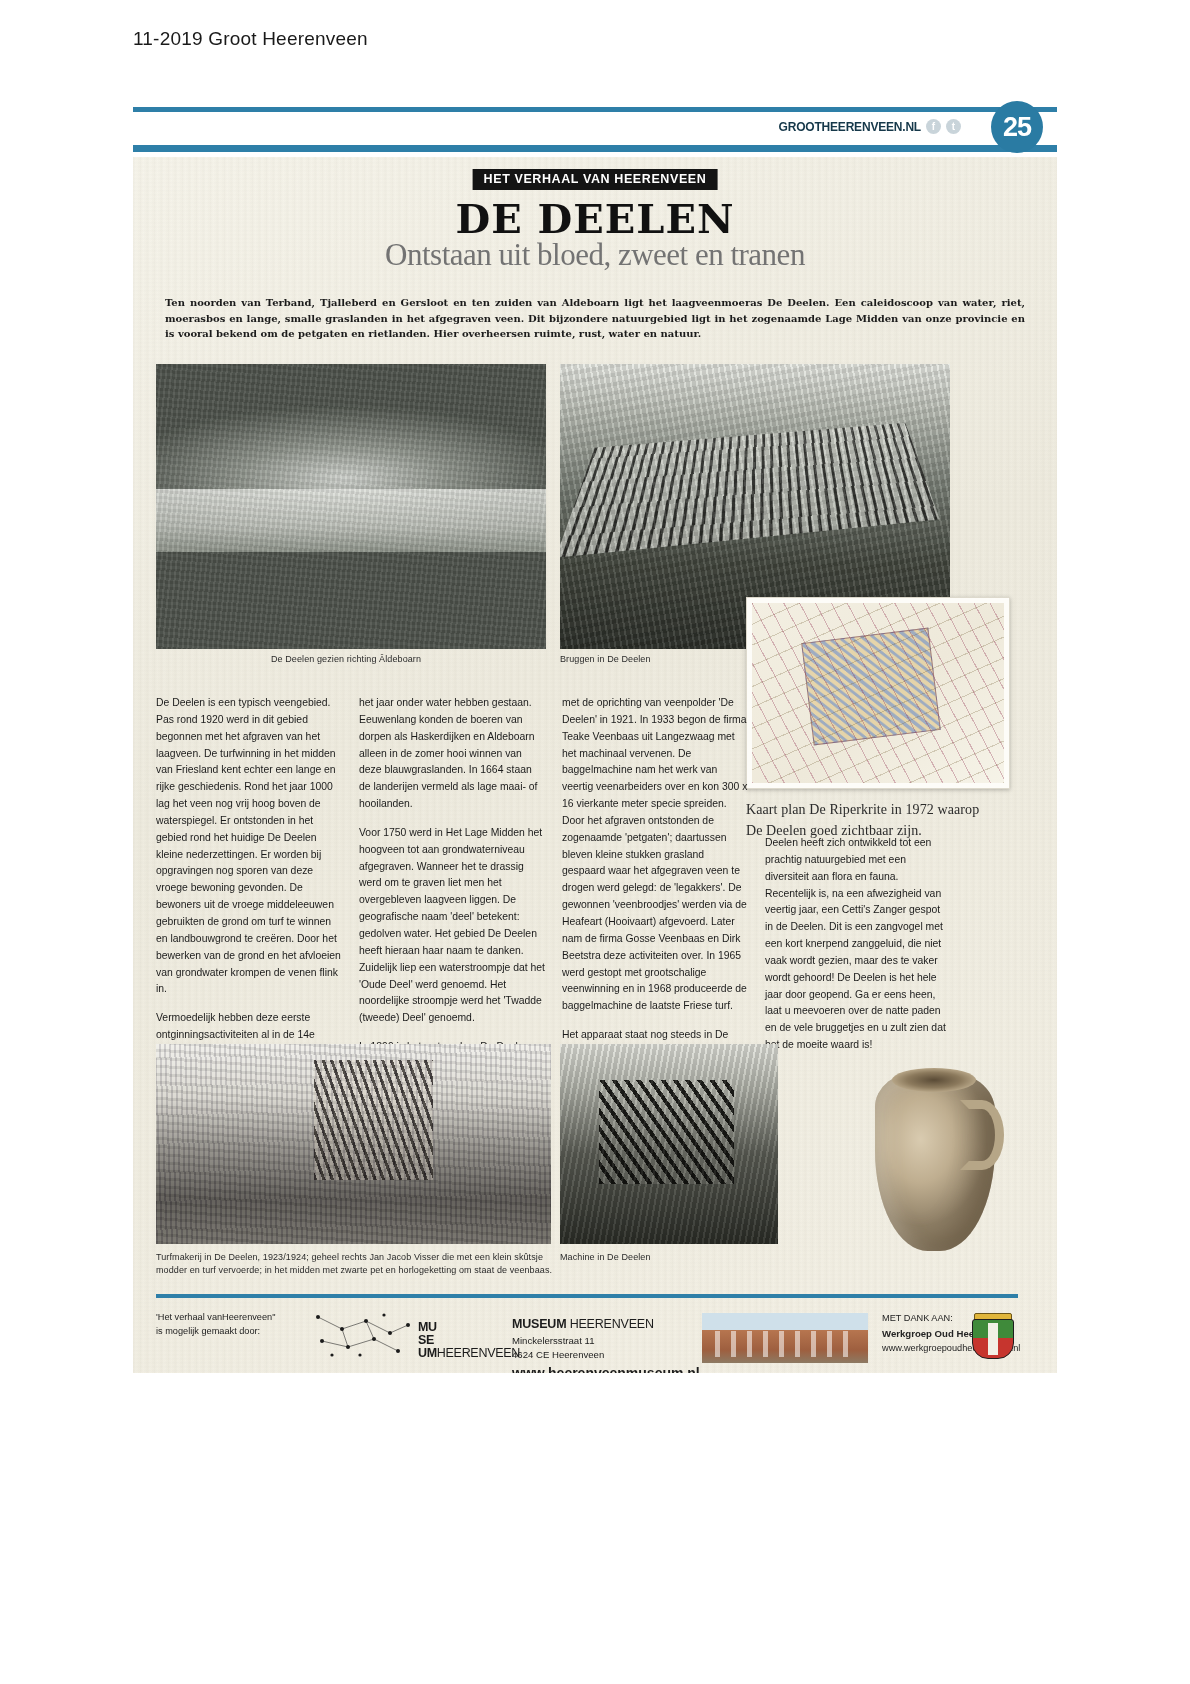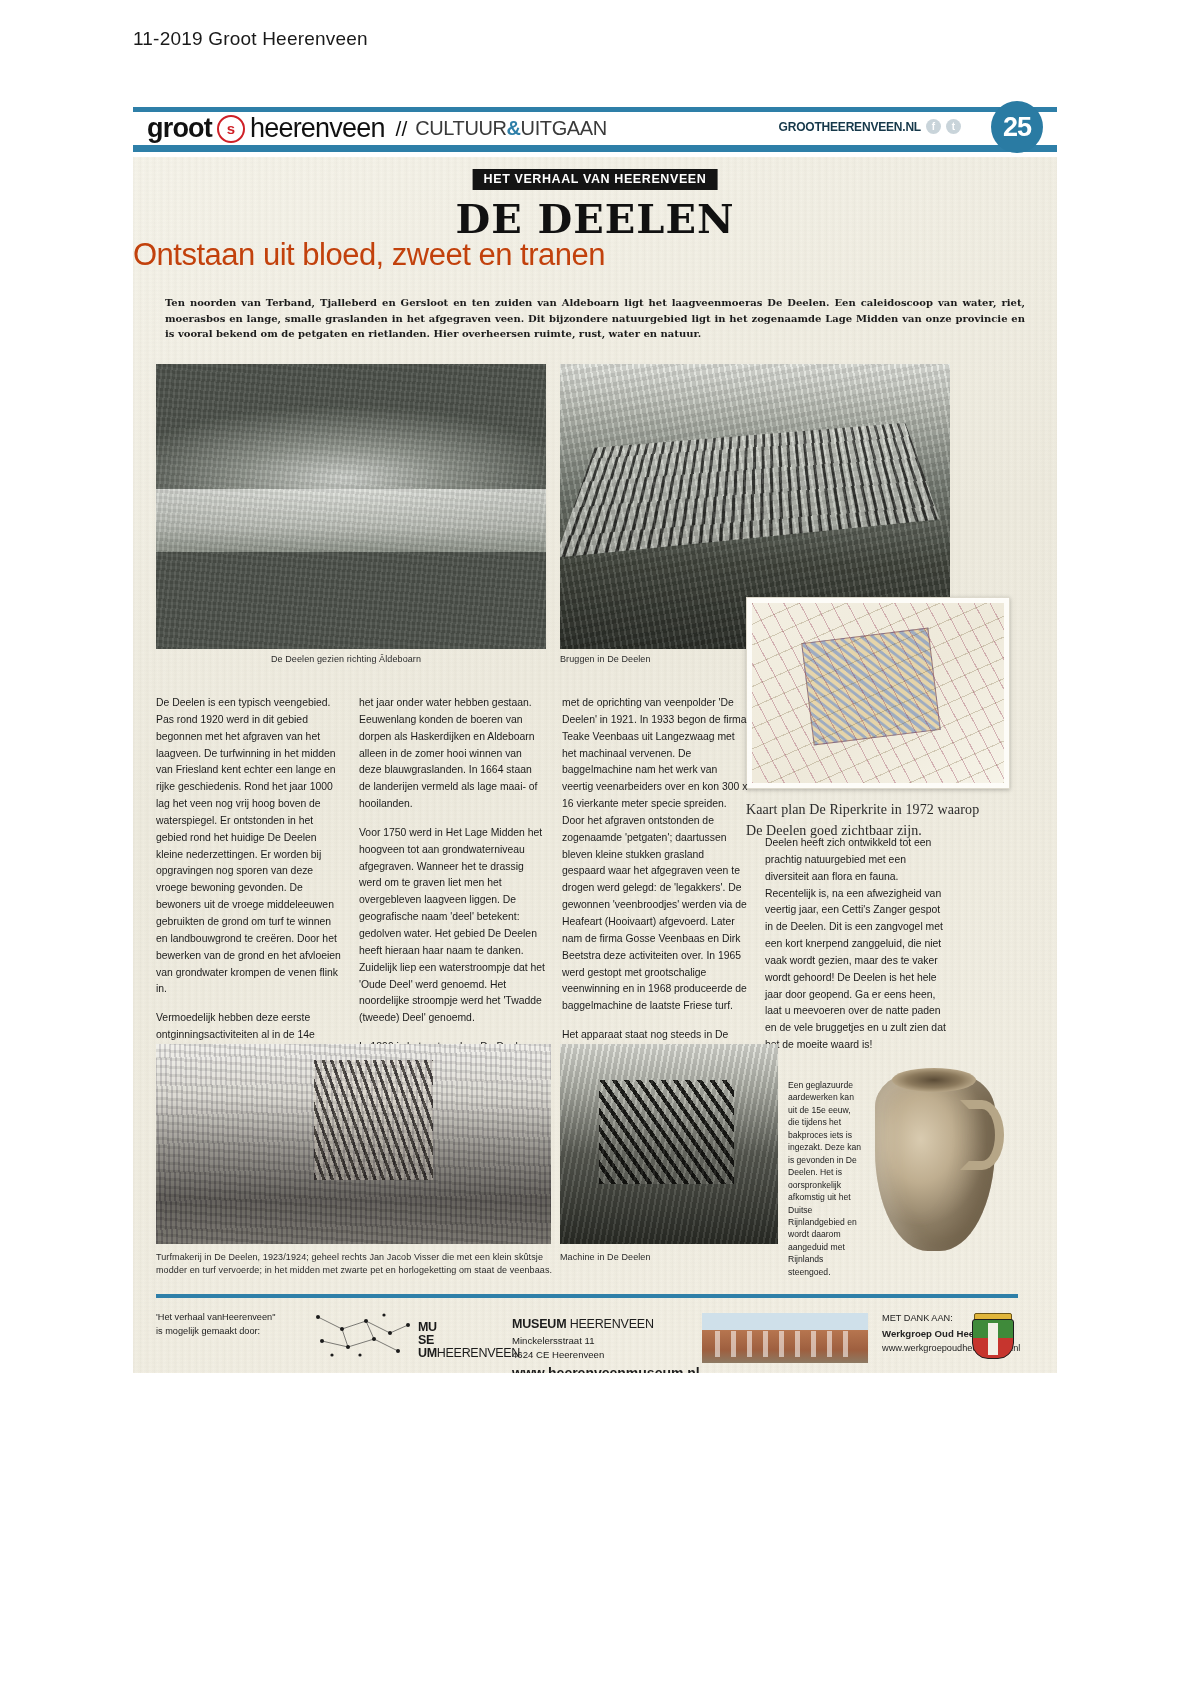--- a/index.html
+++ b/index.html
@@ -162,23 +162,24 @@
     font-family: "DejaVu Serif", serif;
     font-weight: bold;
     font-size: 40px;
     letter-spacing: 1px;
     color: #111;
   }
   .subhead {
     position: absolute;
     left: 0; right: 0;
     top: 138px;
-    font-family: Liberation Sans, sans-serif;
+    text-align: center;
+    font-family: Liberation Serif, serif;
     font-size: 31px;
-    color: #c2410c;
+    color: #737373;
     letter-spacing: -0.5px;
   }
 
   
   .lead {
     position: absolute;
     left: 32px;
     top: 196px;
     width: 860px;
     font-family: "DejaVu Serif", serif;
@@ -424,27 +425,20 @@
 <body>
 
 <div class="doc-header">11-2019 Groot Heerenveen</div>
 
 <div class="page-scan">
 
   <div class="masthead">
     <div class="masthead-rule-top"></div>
     <div class="masthead-rule-bottom"></div>
 
-    <div class="logo-wrap">
-      <span class="logo-groot">groot</span>
-      <span class="logo-s">s</span>
-      <span class="logo-heerenveen">heerenveen</span>
-      <span class="logo-sep">//</span>
-      <span class="logo-section"><span>CULTUUR</span><span class="amp">&amp;</span><span>UITGAAN</span></span>
-    </div>
 
     <div class="masthead-right">
       <span class="site-url">GROOTHEERENVEEN.NL</span>
       <span class="social-ic">f</span>
       <span class="social-ic">t</span>
     </div>
 
     <div class="page-badge">25</div>
   </div>
 
@@ -491,21 +485,20 @@
   <div class="photo ph-3">
     <div class="ph-3-rig"></div>
   </div>
   <div class="caption cap-3">Turfmakerij in De Deelen, 1923/1924; geheel rechts Jan Jacob Visser die met een klein skûtsje modder en turf vervoerde; in het midden met zwarte pet en horlogeketting om staat de veenbaas.</div>
 
   <div class="photo ph-4">
     <div class="ph-4-machine"></div>
   </div>
   <div class="caption cap-4">Machine in De Deelen</div>
 
-  <div class="pot-text">Een geglazuurde aardewerken kan uit de 15e eeuw, die tijdens het bakproces iets is ingezakt. Deze kan is gevonden in De Deelen. Het is oorspronkelijk afkomstig uit het Duitse Rijnlandgebied en wordt daarom aangeduid met Rijnlands steengoed.</div>
   <div class="pot">
     <div class="pot-mouth"></div>
     <div class="pot-handle"></div>
   </div>
 
   <div class="footer-rule"></div>
   <div class="footer">
 
     <div class="f-block f-credit">
       <div>'Het verhaal vanHeerenveen"</div>

